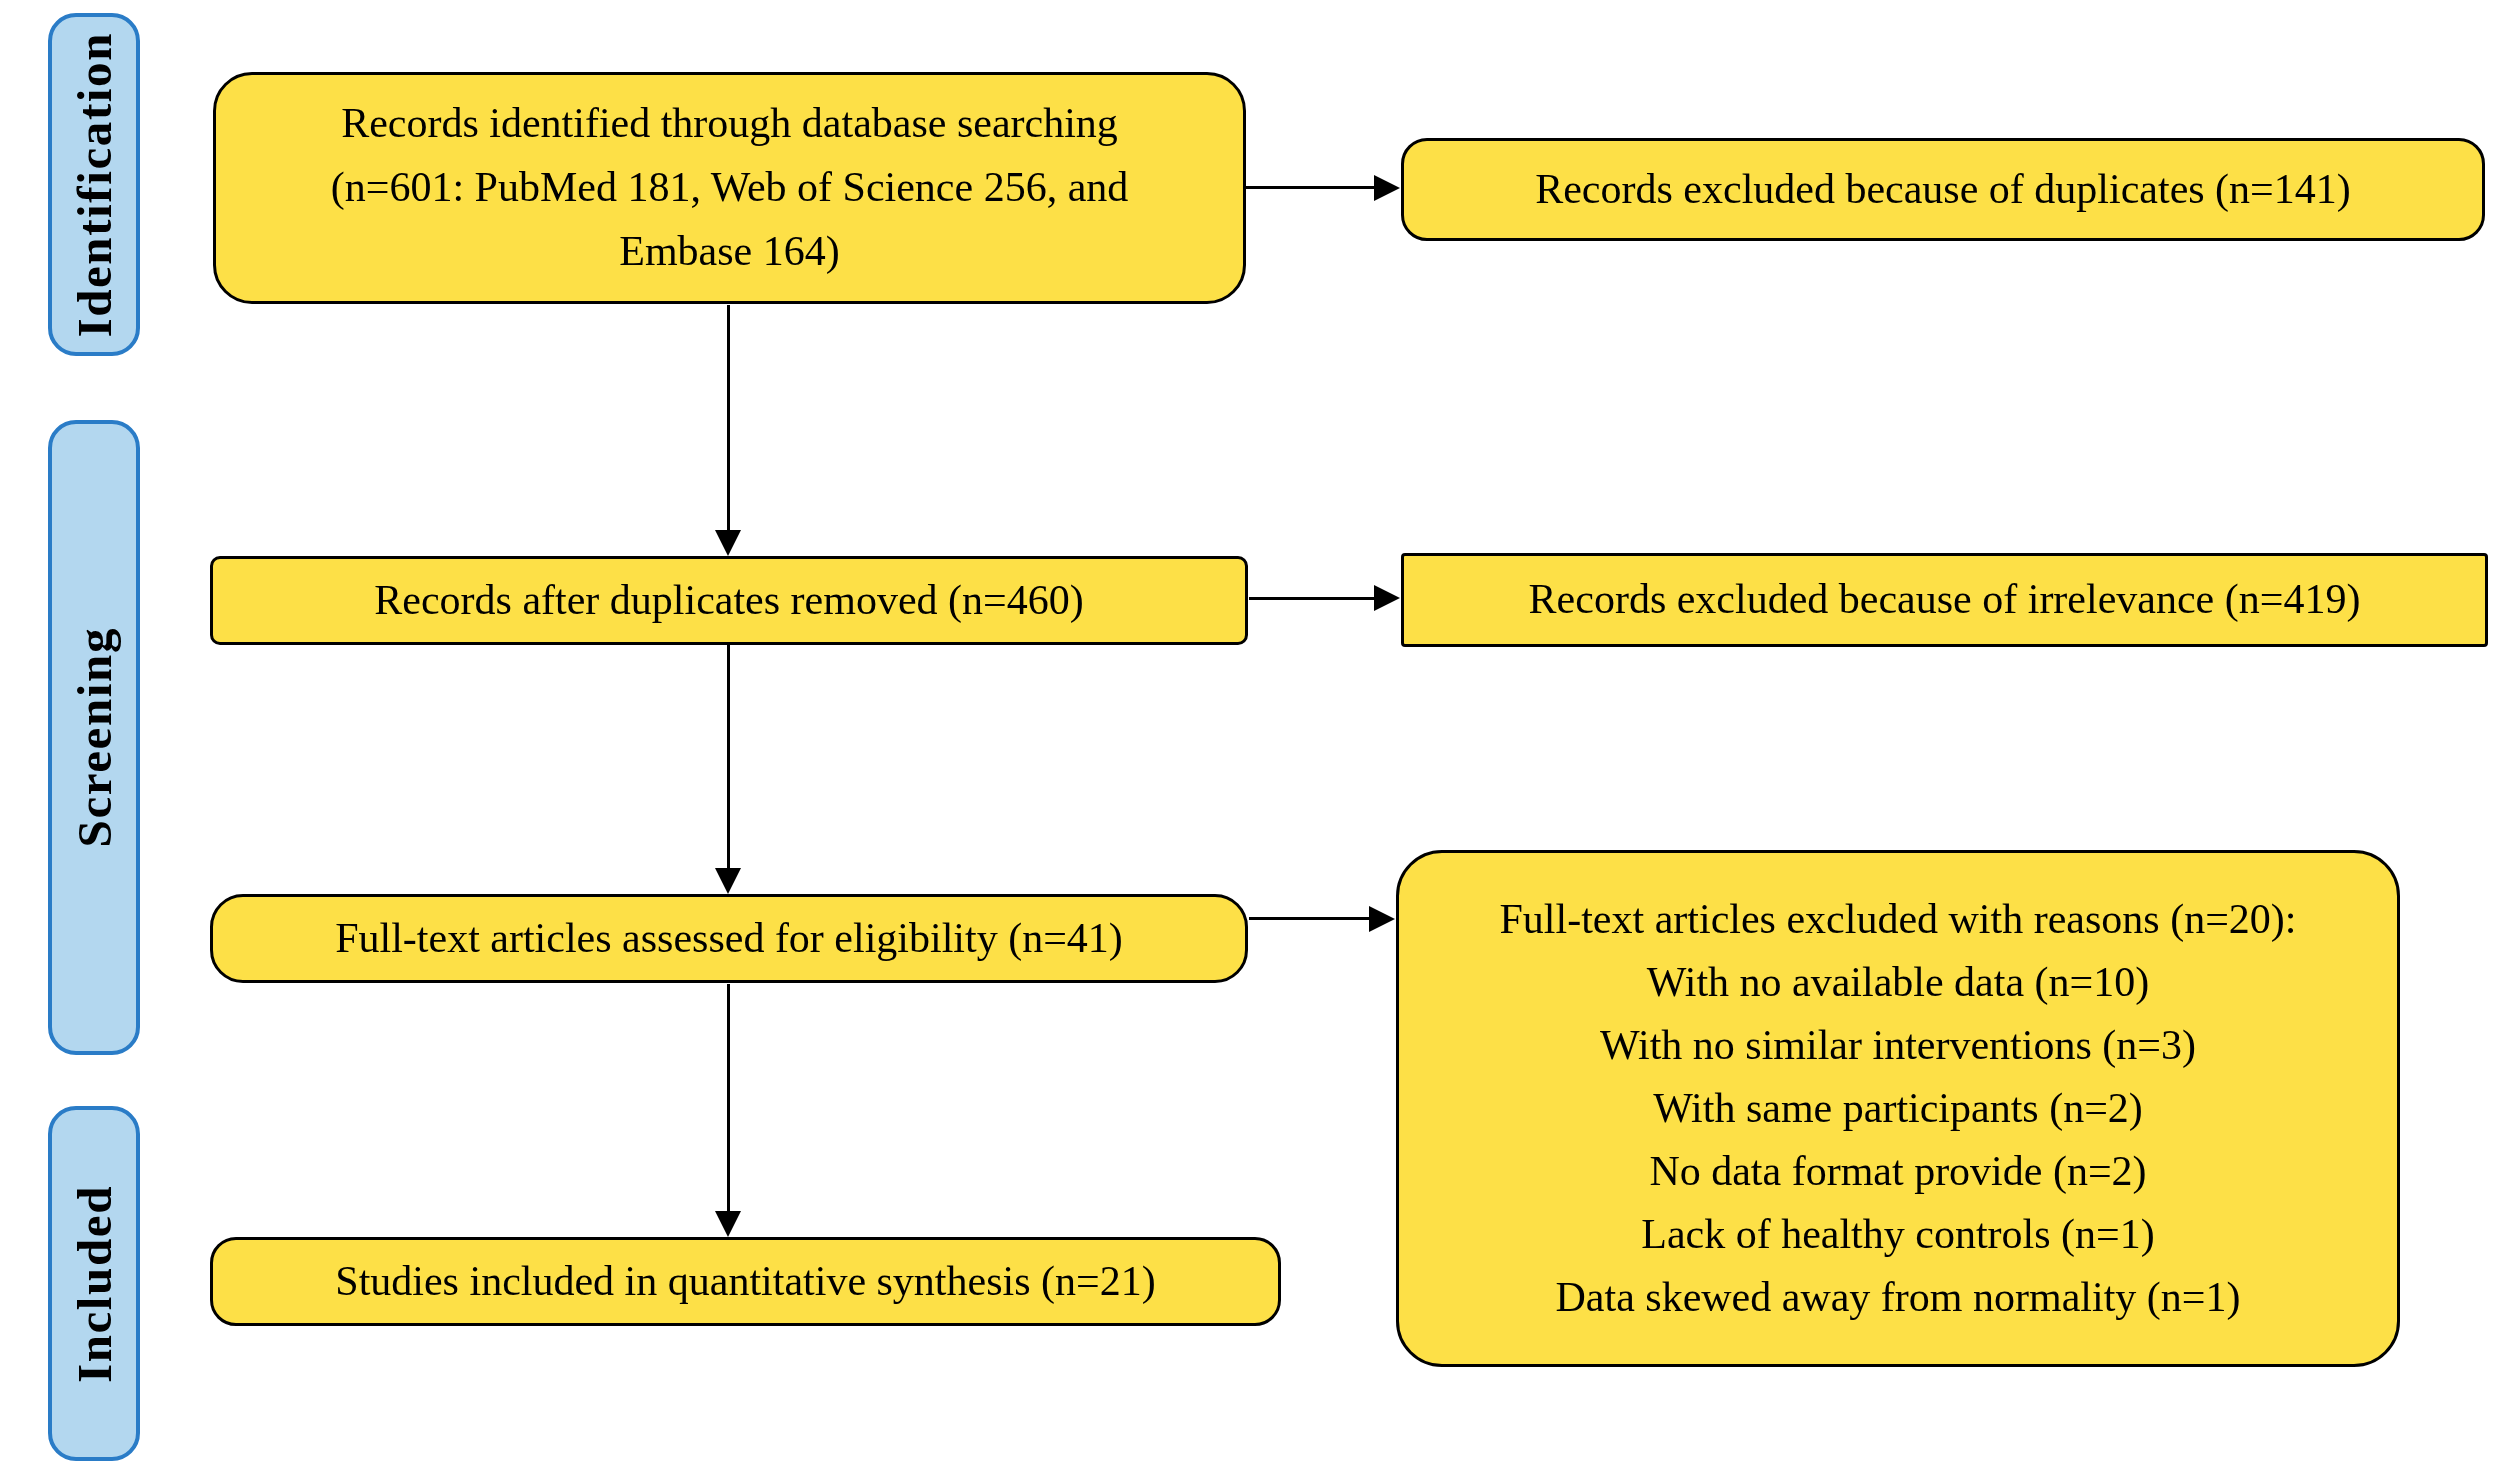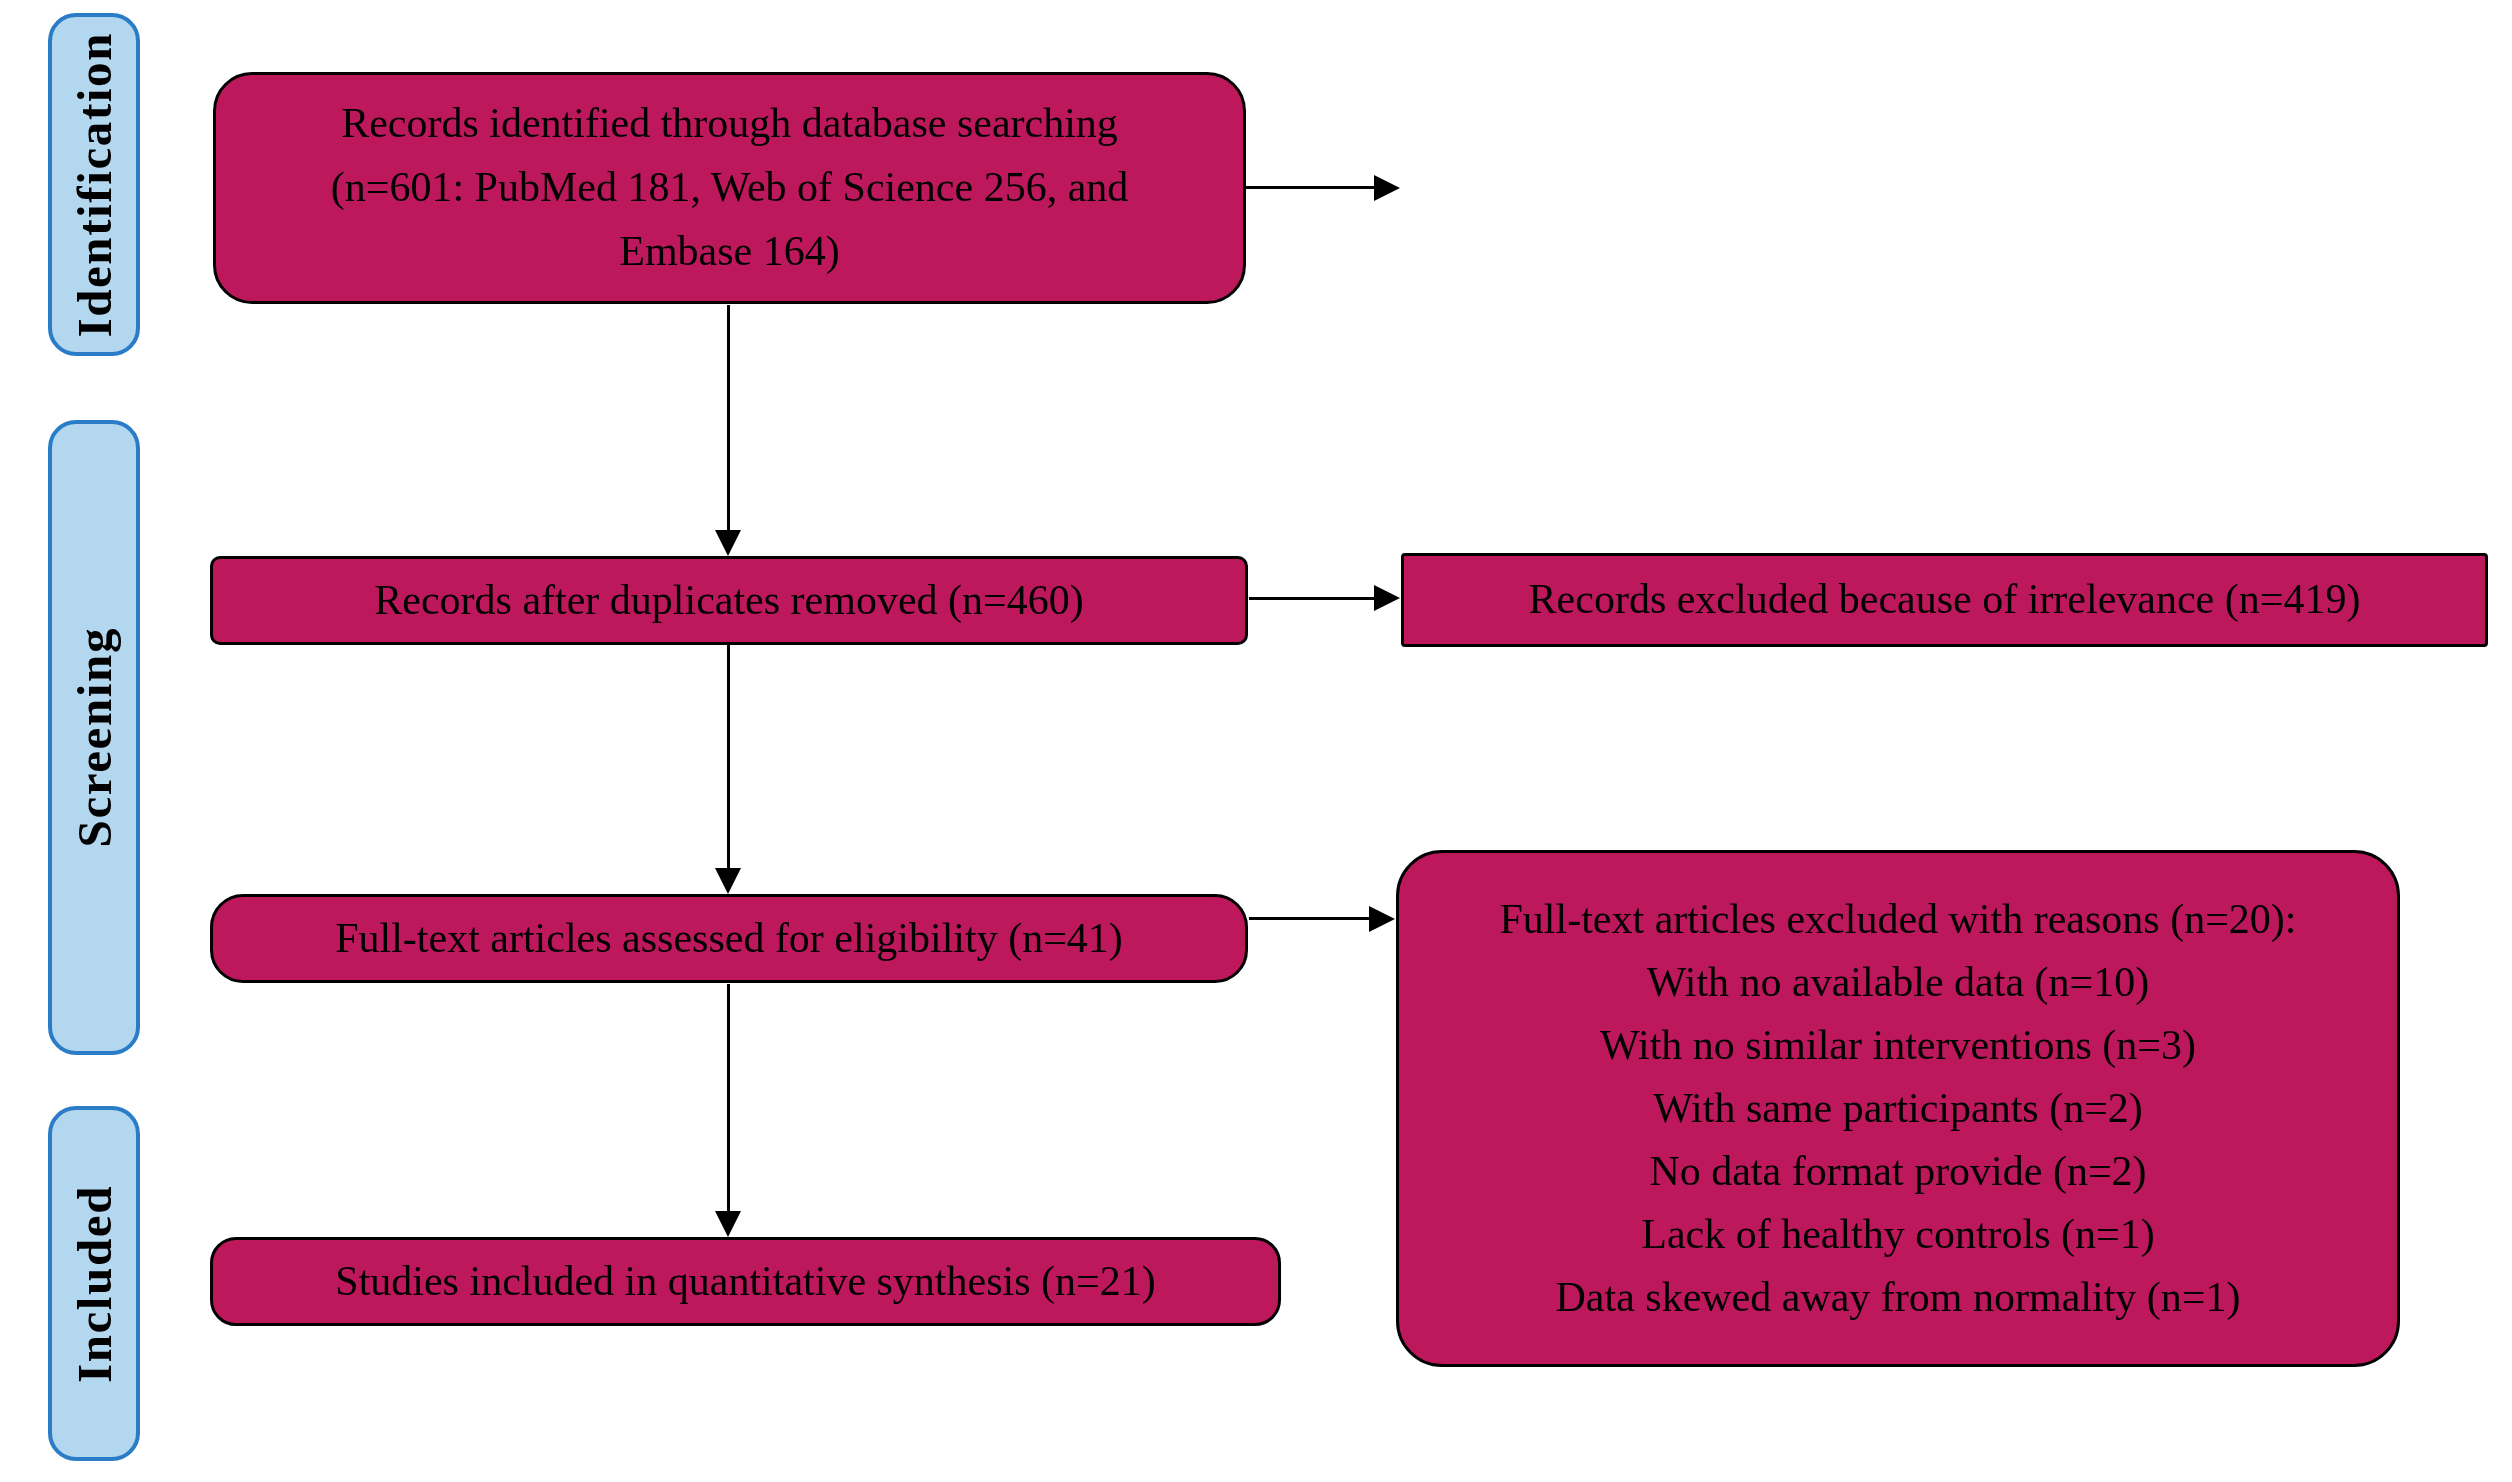--- a/index.html
+++ b/index.html
@@ -25,21 +25,21 @@
     font-weight: bold;
     font-size: 49px;
     letter-spacing: 1.6px;
     color: #000;
     white-space: nowrap;
   }
 
   
   .fbox {
     position: absolute;
-    background: #be185d;
+    background: #fde047;
     border: 3.3px solid #000000;
     border-radius: 33px;
     display: flex; flex-direction: column; align-items: center; justify-content: center;
     text-align: center;
     font-size: 42px;
     line-height: 1.52;
     color: #000;
     padding: 0 24.6px;
     white-space: pre-line;
   }
@@ -78,20 +78,21 @@
   <div class="fbox" style="left:213px; top:72px; width:1033px; height:232px; border-radius:39px;">Records identified through database searching
 (n=601: PubMed 181, Web of Science 256, and
 Embase 164)</div>
 
   <div class="fbox" style="left:210px; top:556px; width:1038px; height:89px;border-radius:10px;">Records after duplicates removed (n=460)</div>
 
   <div class="fbox" style="left:210px; top:894px; width:1038px; height:89px;font-family:Liberation Serif, serif;">Full-text articles assessed for eligibility (n=41)</div>
 
   <div class="fbox" style="left:210px; top:1237px; width:1071px; height:89px; border-radius:26px;">Studies included in quantitative synthesis (n=21)</div>
 
+  <div class="fbox" style="left:1401px; top:138px; width:1084px; height:103px; border-radius:26px;">Records excluded because of duplicates (n=141)</div>
 
   <div class="fbox" style="left:1401px; top:553px; width:1087px; height:94px; border-radius:4px;">Records excluded because of irrelevance (n=419)</div>
 
   <div class="fbox reasons" style="left:1396px; top:850px; width:1004px; height:517px; border-radius:46px;">
     <div>Full-text articles excluded with reasons (n=20):</div>
     <div>With no available data (n=10)</div>
     <div>With no similar interventions (n=3)</div>
     <div>With same participants (n=2)</div>
     <div>No data format provide (n=2)</div>
     <div>Lack of healthy controls (n=1)</div>

